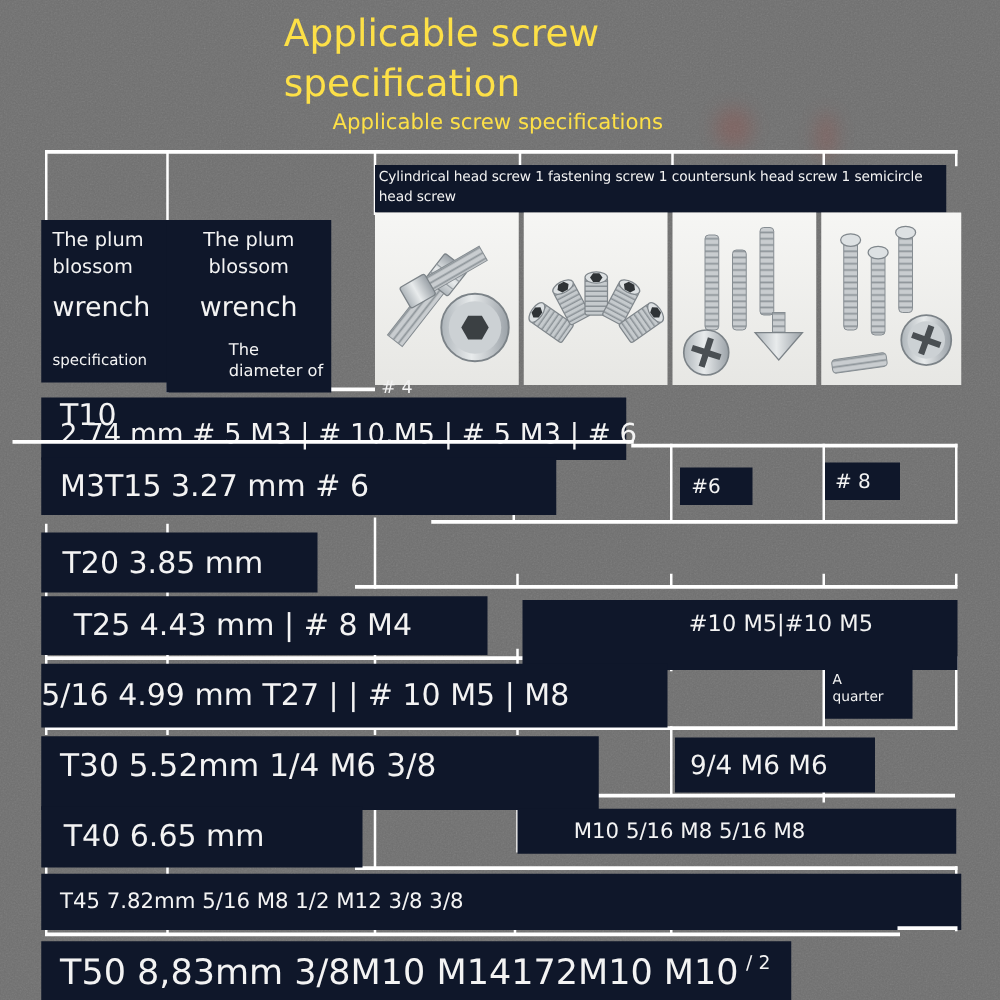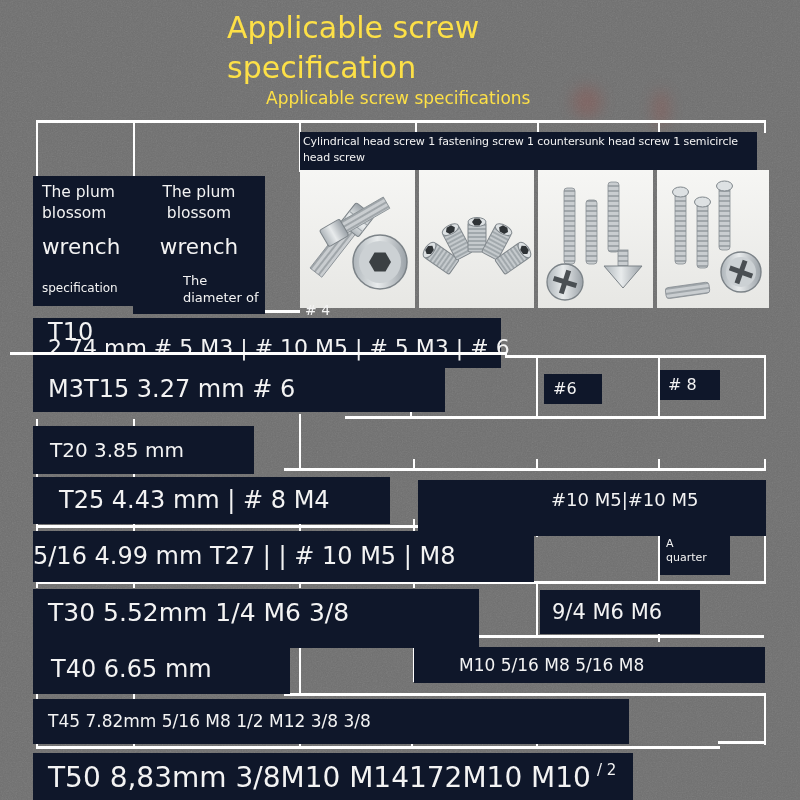--- a/index.html
+++ b/index.html
@@ -255,21 +255,21 @@
     <div style="padding-left:15px;font-size:24px;line-height:46px;">M3T15 3.27 mm # 6</div>
   </div>
   <div class="blk" style="left:544px;top:374px;width:58px;height:30px;">
     <div style="padding-left:9px;font-size:16px;line-height:30px;">#6</div>
   </div>
   <div class="blk" style="left:660px;top:370px;width:60px;height:30px;">
     <div style="padding-left:8px;font-size:16px;line-height:30px;"># 8</div>
   </div>
 
   <div class="blk" style="left:33px;top:426px;width:221px;height:48px;">
-    <div style="padding-left:17px;font-size:20px;line-height:48px;">T20 3.85 mm</div>
+    <div style="padding-left:17px;font-size:24px;line-height:48px;">T20 3.85 mm</div>
   </div>
 
   <div class="blk" style="left:33px;top:477px;width:357px;height:47px;">
     <div style="padding-left:26px;font-size:24px;line-height:47px;">T25 4.43 mm | # 8 M4</div>
   </div>
   <div class="blk" style="left:418px;top:480px;width:348px;height:56px;">
     <div style="padding-left:133px;font-size:18px;line-height:40px;">#10 M5|#10 M5</div>
   </div>
 
   <div class="blk" style="left:33px;top:531px;width:501px;height:51px;">
@@ -287,21 +287,21 @@
     <div style="padding-left:12px;font-size:21px;line-height:44px;">9/4 M6 M6</div>
   </div>
 
   <div class="blk" style="left:33px;top:645px;width:257px;height:49px;">
     <div style="padding-left:18px;font-size:24px;line-height:49px;">T40 6.65 mm</div>
   </div>
   <div class="blk" style="left:414px;top:647px;width:351px;height:36px;">
     <div style="padding-left:45px;font-size:17px;line-height:36px;">M10 5/16 M8 5/16 M8</div>
   </div>
 
-  <div class="blk" style="left:33px;top:699px;width:596px;height:45px;">
+  <div class="blk" style="left:33px;top:699px;width:736px;height:45px;">
     <div style="padding-left:15px;font-size:17px;line-height:45px;">T45 7.82mm 5/16 M8 1/2 M12 3/8 3/8</div>
   </div>
 
   <div class="blk" style="left:33px;top:753px;width:600px;height:47px;">
     <span style="padding-left:15px;font-size:28px;line-height:50px;display:inline-block;">T50 8,83mm 3/8M10 M14172M10 M10</span><span class="sup">/ 2</span>
   </div>
 
 </div>
 
 </body></html>

